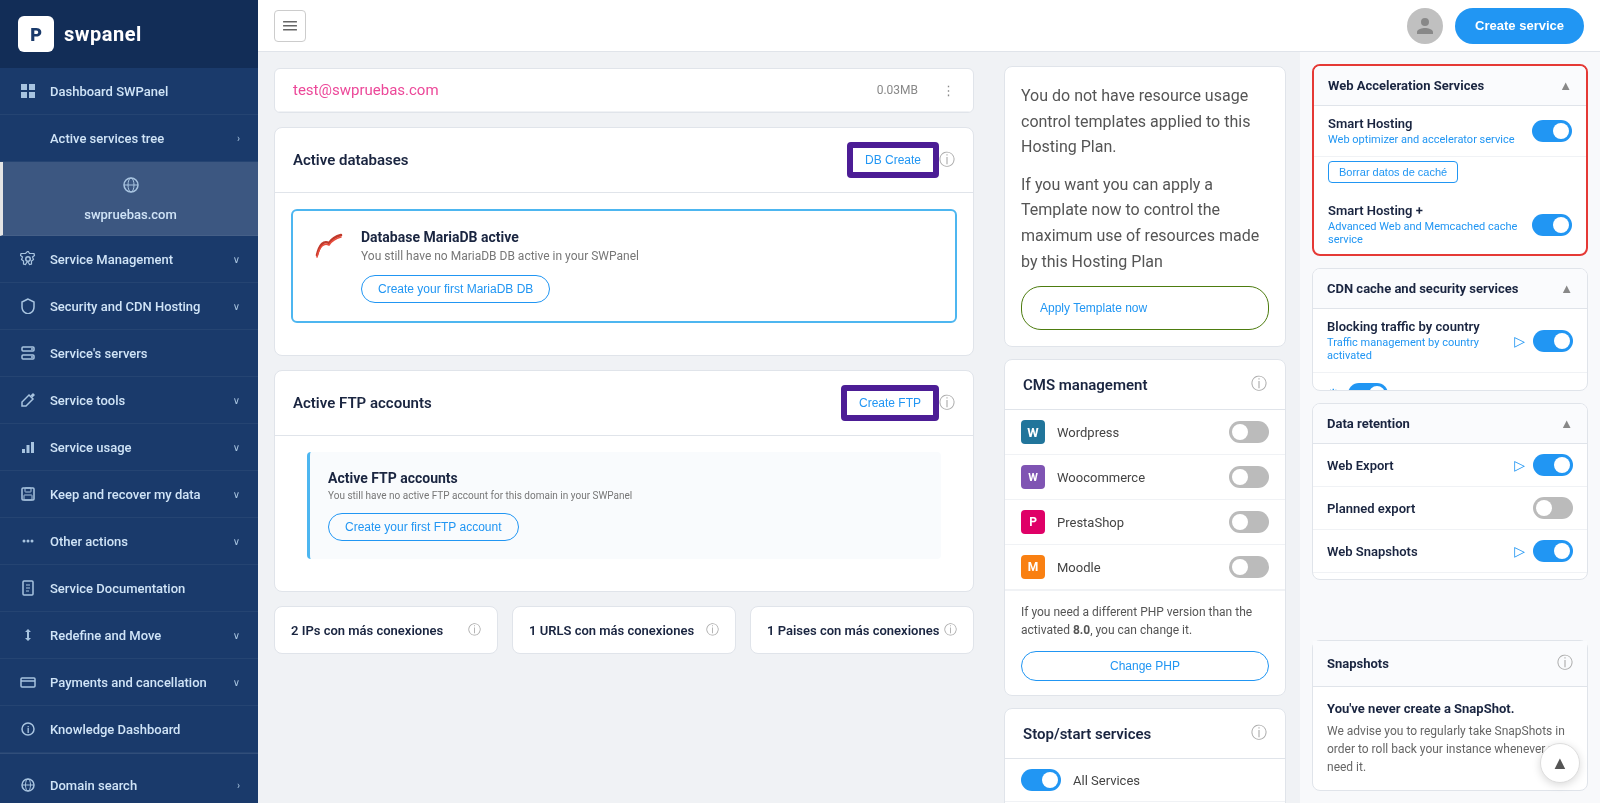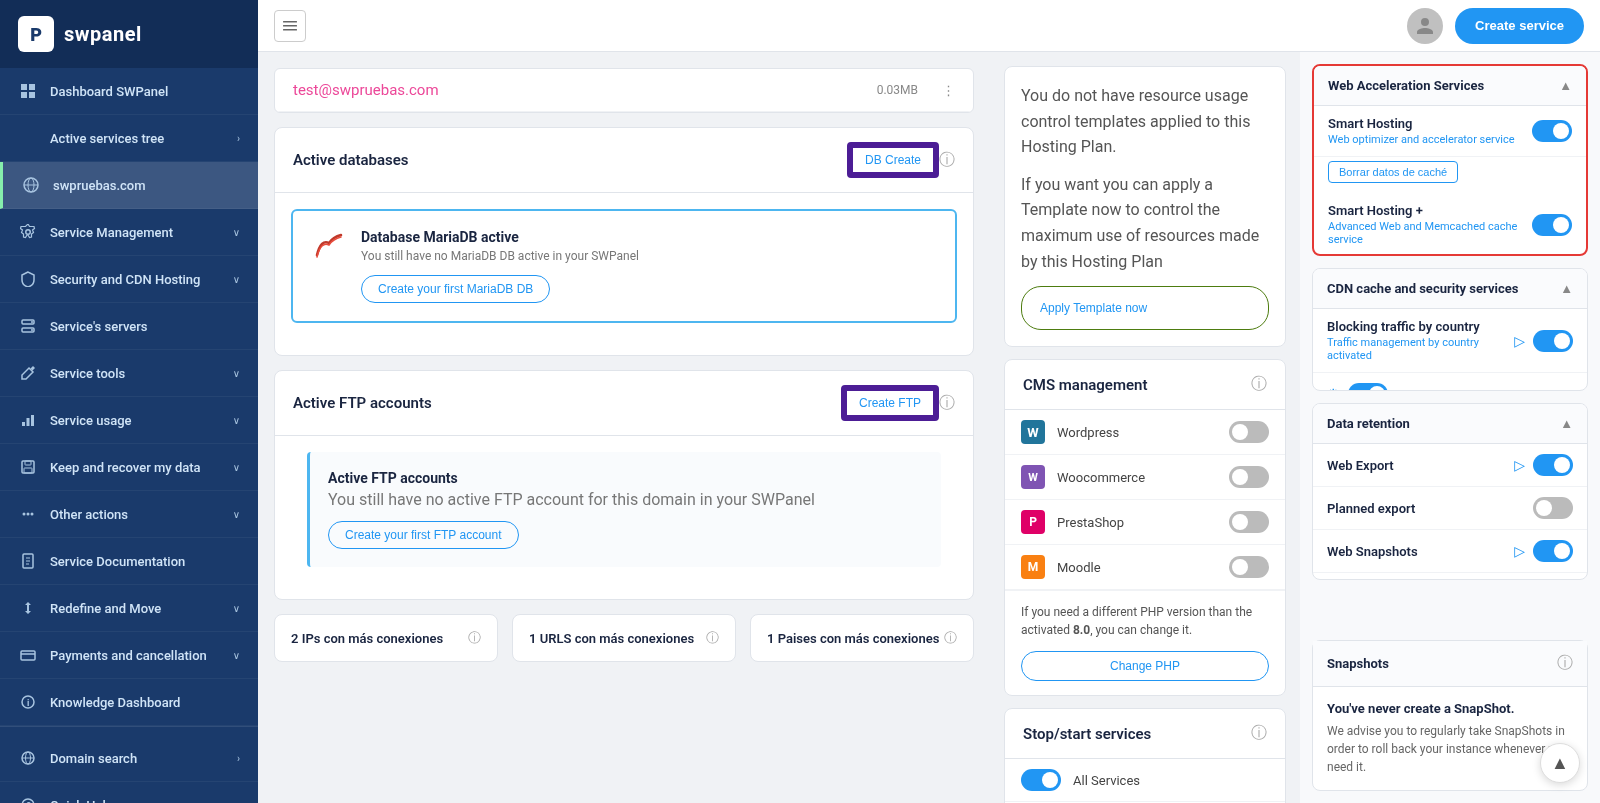--- a/index.html
+++ b/index.html
@@ -5,21 +5,21 @@
     * { box-sizing: border-box; margin: 0; padding: 0; }
     body { font-family: -apple-system, BlinkMacSystemFont, 'Segoe UI', Roboto, sans-serif; font-size: 13px; background: #f0f2f5; display: flex; height: 100vh; overflow: hidden; }
 
     
     .sidebar { width: 258px; background: #1a3a6b; color: #fff; display: flex; flex-direction: column; overflow-y: auto; flex-shrink: 0; }
     .sidebar-logo { display: flex; align-items: center; gap: 10px; padding: 16px 18px; background: #122d57; }
     .sidebar-logo-icon { width: 36px; height: 36px; background: #fff; border-radius: 6px; display: flex; align-items: center; justify-content: center; }
     .sidebar-logo-icon span { color: #1a3a6b; font-weight: 900; font-size: 18px; }
     .sidebar-logo-text { font-size: 20px; font-weight: 700; color: #fff; letter-spacing: 0.5px; }
     .sidebar-item { display: flex; align-items: center; padding: 13px 18px; cursor: pointer; gap: 12px; border-bottom: 1px solid rgba(255,255,255,0.05); }
-    .sidebar-item.highlighted { background: rgba(255,255,255,0.15); border-left: 3px solid #86efac; }
+    .sidebar-item.highlighted { background: rgba(255,255,255,0.15); border-left: 3px solid #e5e5e5; flex-direction: column; }
     .sidebar-icon { width: 20px; height: 20px; display: flex; align-items: center; justify-content: center; color: #a8c4e0; flex-shrink: 0; }
     .sidebar-label { flex: 1; font-size: 13px; color: #d0e4f7; font-weight: 500; }
     .sidebar-arrow { color: #a8c4e0; font-size: 10px; }
     .sidebar-bottom { margin-top: auto; padding-top: 8px; border-top: 1px solid rgba(255,255,255,0.1); }
 
     
     .main { flex: 1; display: flex; flex-direction: column; overflow: hidden; }
 
     
     .topbar { height: 52px; background: #fff; display: flex; align-items: center; padding: 0 16px; gap: 12px; border-bottom: 1px solid #e0e4ea; flex-shrink: 0; }
@@ -58,21 +58,21 @@
     .db-card { background: #fff; border-radius: 8px; border: 1px solid #e0e4ea; }
     .db-card-inner { margin: 16px; border: 2px solid #4db6f0; border-radius: 6px; padding: 18px; display: flex; align-items: flex-start; gap: 14px; }
     .db-logo { width: 36px; height: 36px; flex-shrink: 0; display: flex; align-items: center; justify-content: center; }
     .db-info h3 { font-size: 14px; font-weight: 700; color: #1a2540; margin-bottom: 4px; }
     .db-info p { font-size: 12px; color: #777; margin-bottom: 12px; }
     .db-create-btn { background: transparent; border: 1px solid #2196f3; color: #2196f3; border-radius: 20px; padding: 6px 16px; font-size: 12px; cursor: pointer; }
 
     
     .ftp-card-inner { background: #f9fbfd; border-left: 3px solid #4db6f0; margin: 16px; border-radius: 4px; padding: 18px; }
     .ftp-info h3 { font-size: 14px; font-weight: 700; color: #1a2540; margin-bottom: 4px; }
-    .ftp-info p { font-size: 16px; color: #777; margin-bottom: 12px; }
+    .ftp-info p { font-size: 10px; color: #777; margin-bottom: 12px; }
     .ftp-create-btn { background: transparent; border: 1px solid #2196f3; color: #2196f3; border-radius: 20px; padding: 6px 16px; font-size: 12px; cursor: pointer; }
 
     
     .rp-section { background: #fff; border-radius: 8px; border: 1px solid #e0e4ea; overflow: hidden; }
     .rp-section.highlighted { border: 2px solid #e53935; }
     .rp-section-header { display: flex; align-items: center; padding: 12px 14px; border-bottom: 1px solid #e0e4ea; background: #fafbfd; }
     .rp-section-title { font-size: 13px; font-weight: 700; color: #1a2540; flex: 1; }
     .rp-section-arrow { color: #888; cursor: pointer; font-size: 13px; }
     .rp-item { display: flex; align-items: center; padding: 10px 14px; gap: 10px; border-bottom: 1px solid #f0f2f5; }
     .rp-item:last-child { border-bottom: none; }

